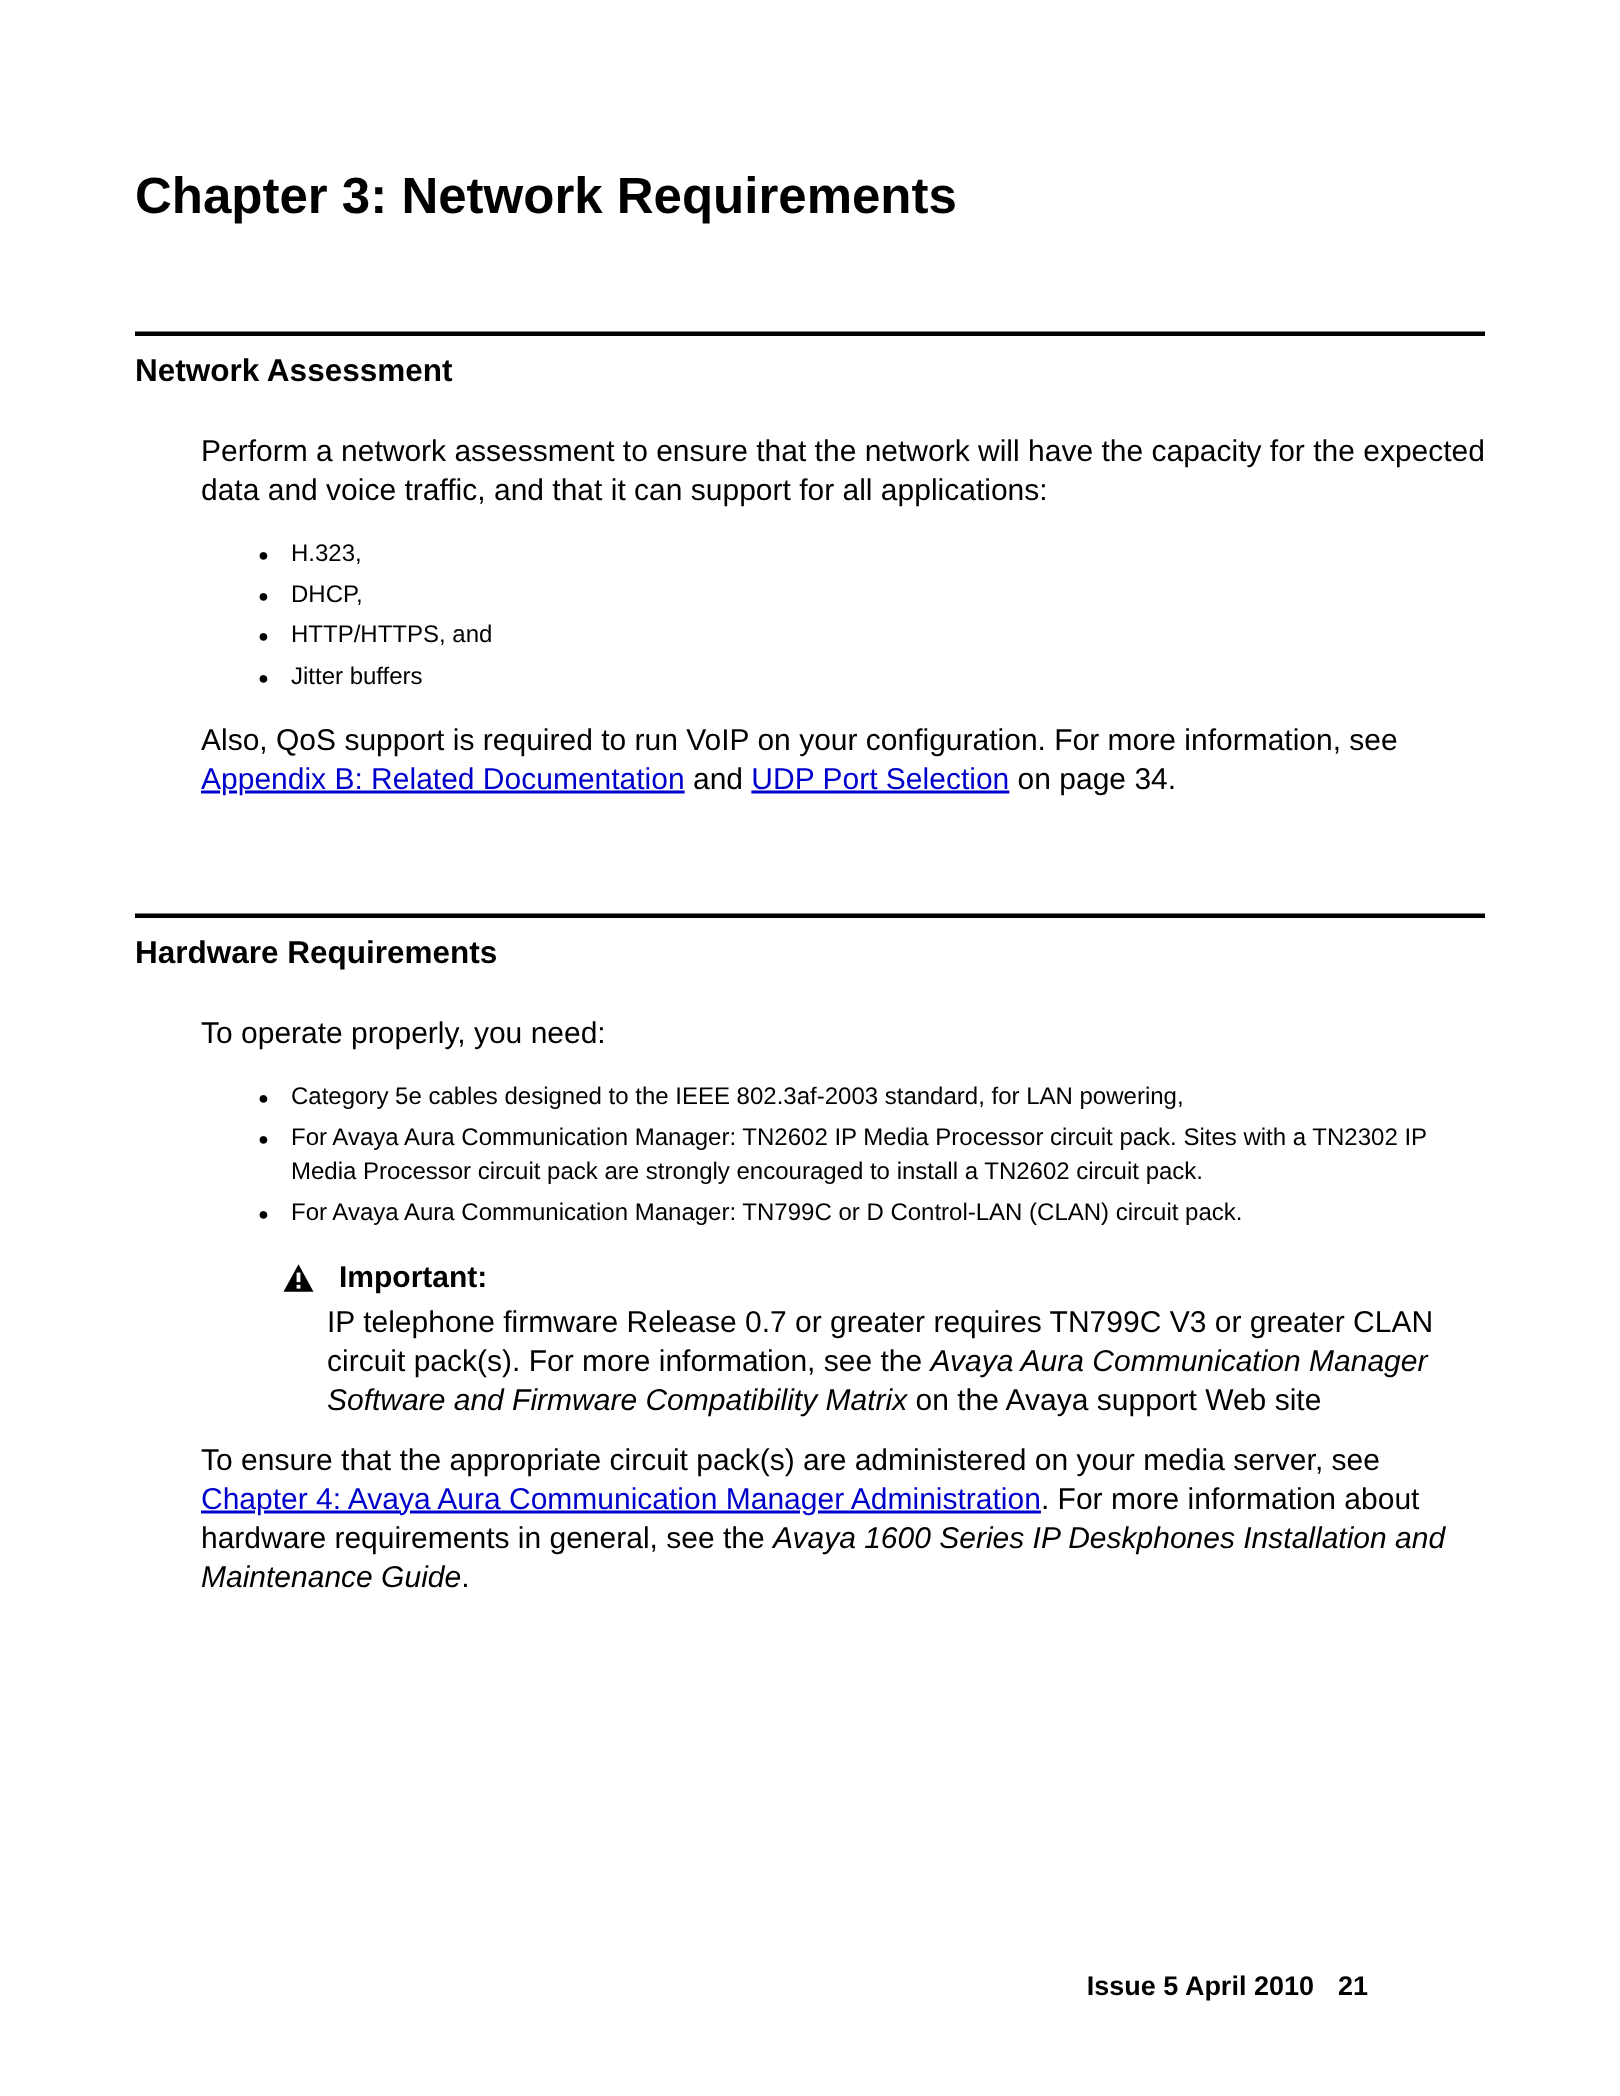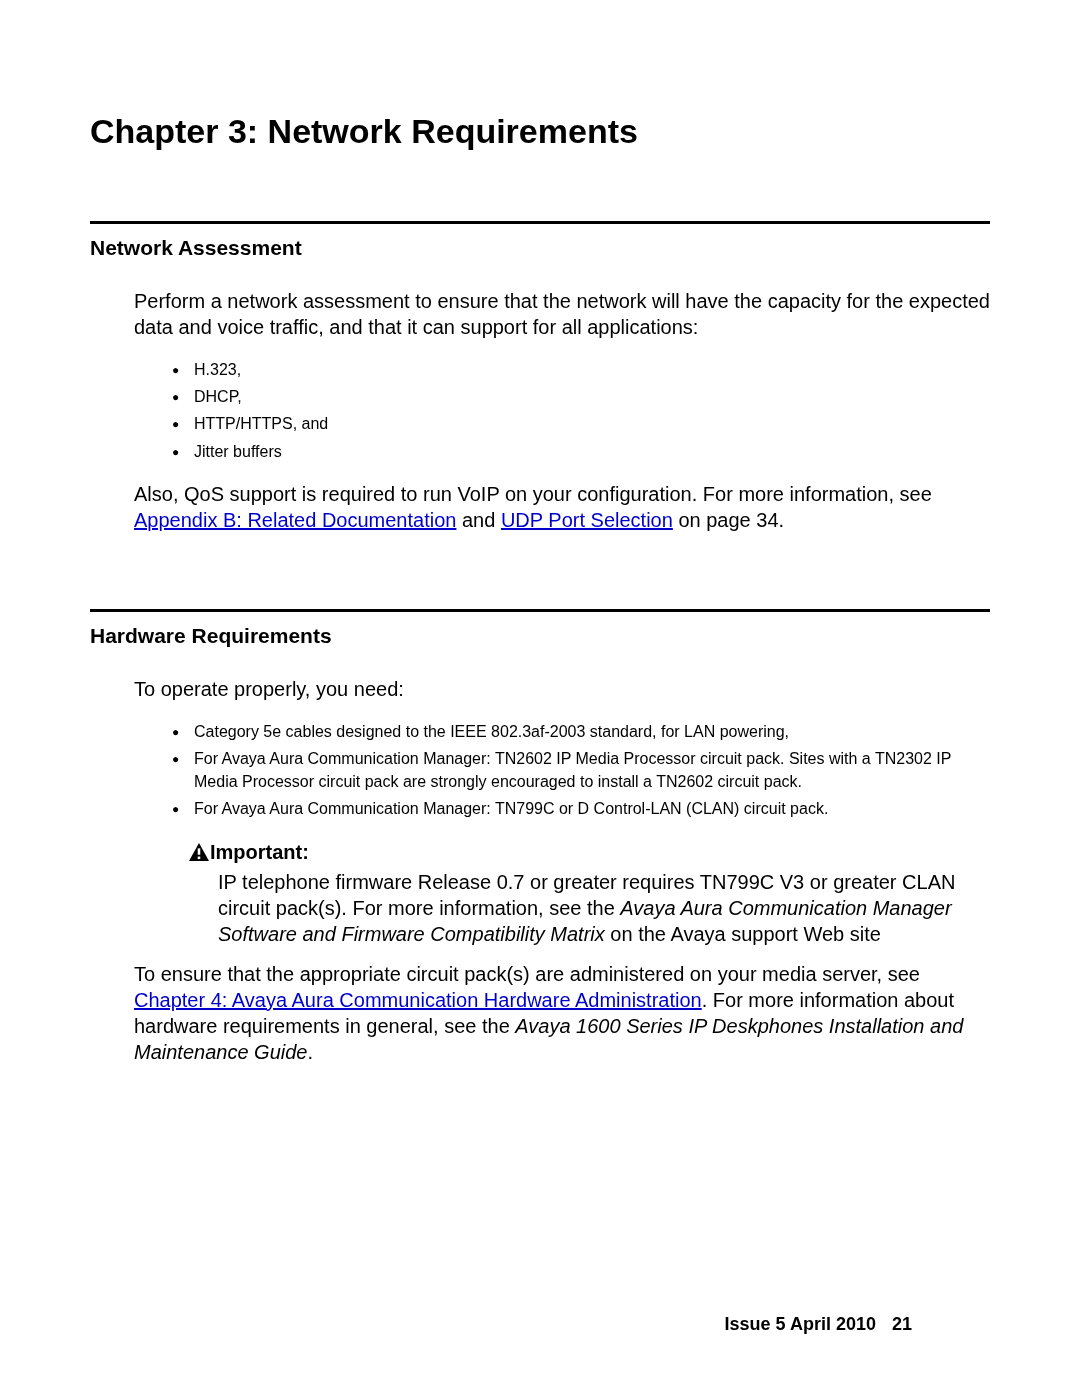--- a/index.html
+++ b/index.html
@@ -71,21 +71,21 @@
       margin-left: 128px;
       margin-top: 10px;
       margin-bottom: 14px;
       font-size: 20px;
       line-height: 1.3;
     }
     .important-header {
       font-weight: bold;
       display: flex;
       align-items: center;
-      gap: 0;
+      gap: 16px;
       margin-left: -30px;
       margin-bottom: 4px;
     }
     .warning-icon {
       width: 22px;
       height: 20px;
       display: inline-block;
     }
     .italic {
       font-style: italic;
@@ -145,18 +145,18 @@
       </svg>
     </span>
     <span>Important:</span>
   </div>
   <div>
     <span>IP telephone firmware Release 0.7 or greater requires TN799C V3 or greater CLAN circuit pack(s). For more information, see the </span><span class="italic">Avaya Aura Communication Manager Software and Firmware Compatibility Matrix</span><span> on the Avaya support Web site</span>
   </div>
 </div>
 
 <p class="body-text">
-  <span>To ensure that the appropriate circuit pack(s) are administered on your media server, see </span><a class="link">Chapter 4: Avaya Aura Communication Hardware Administration</a><span>. For more information about hardware requirements in general, see the </span><span class="italic">Avaya 1600 Series IP Deskphones Installation and Maintenance Guide</span><span>.</span>
+  <span>To ensure that the appropriate circuit pack(s) are administered on your media server, see </span><a class="link">Chapter 4: Avaya Aura Communication Manager Administration</a><span>. For more information about hardware requirements in general, see the </span><span class="italic">Avaya 1600 Series IP Deskphones Installation and Maintenance Guide</span><span>.</span>
 </p>
 
 <div class="footer">
   <span>Issue 5   April 2010</span><span class="page-num">21</span>
 </div>
 
 </body></html>

